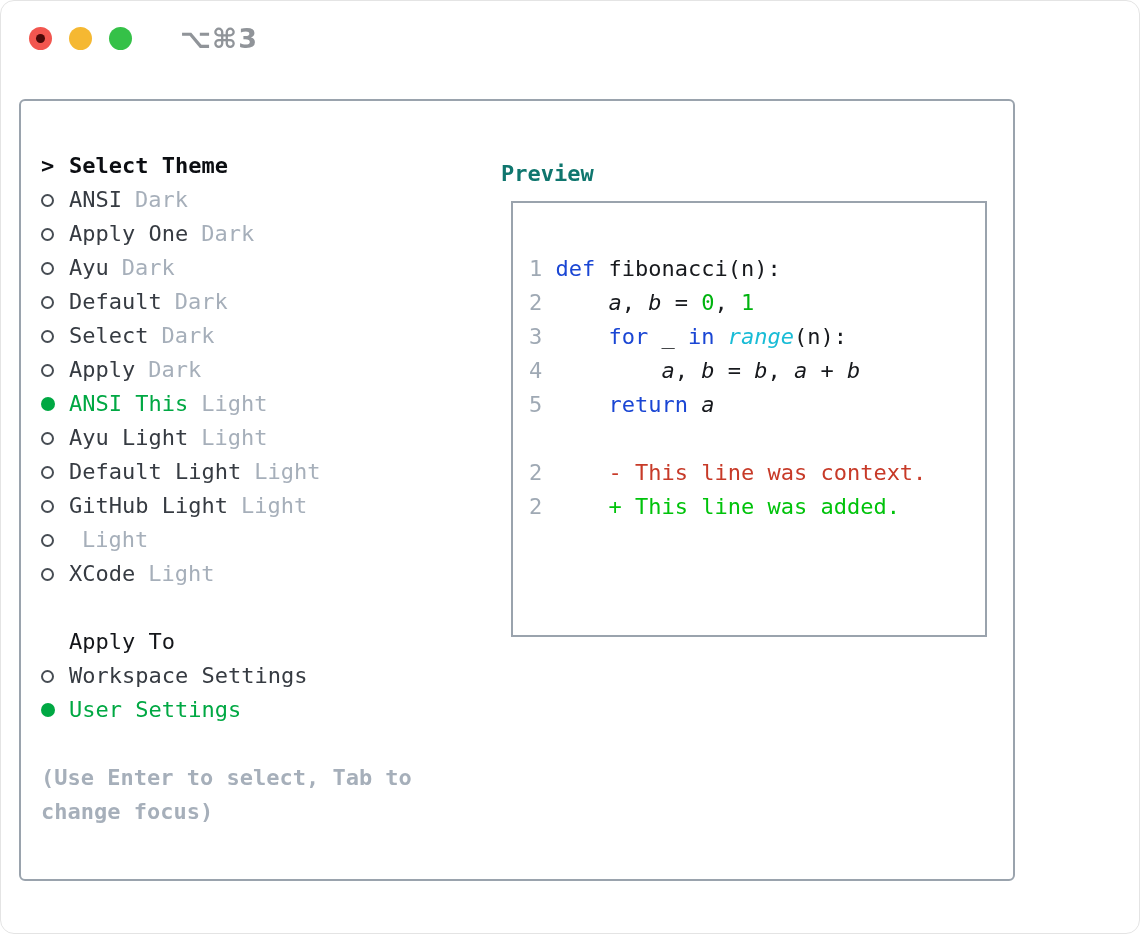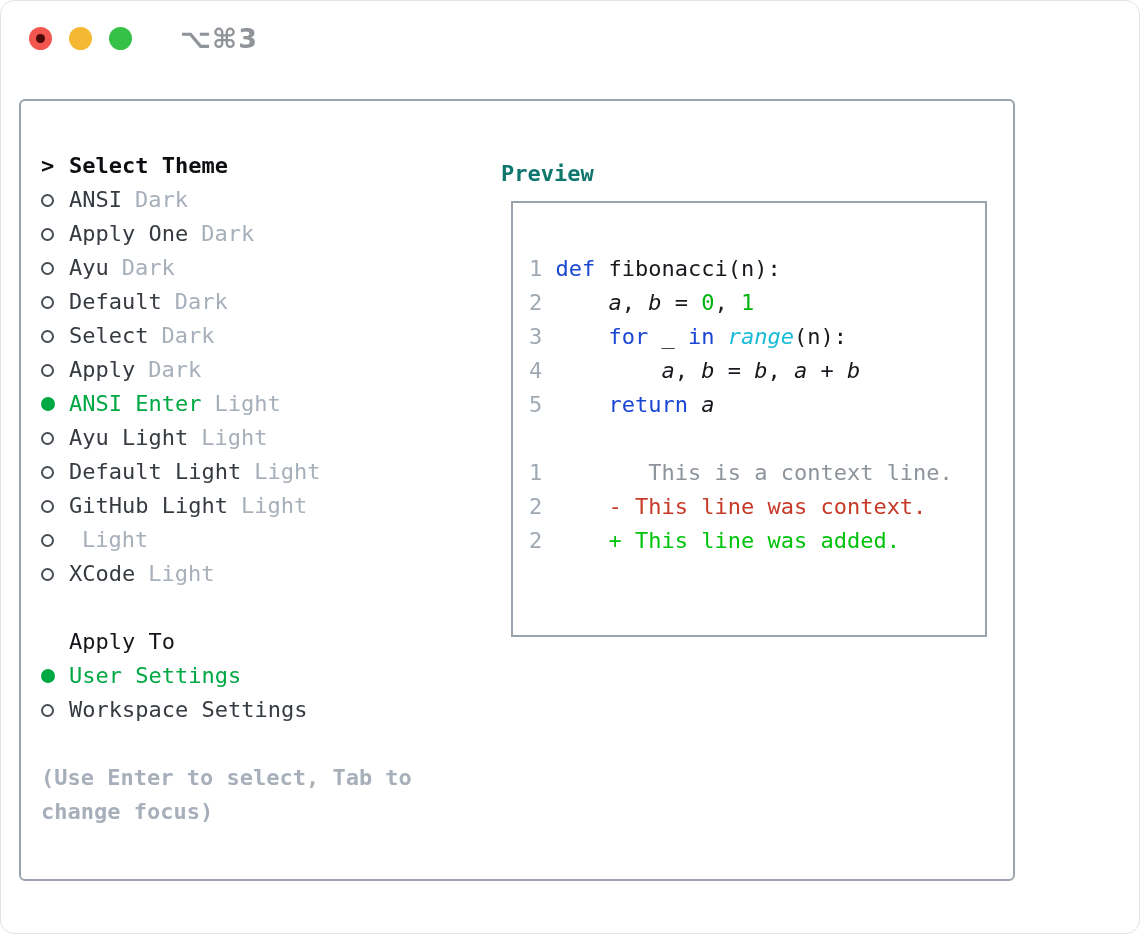--- a/index.html
+++ b/index.html
@@ -83,39 +83,38 @@
 
   <div class="content-box">
     <div class="menu" id="menu">
         <div class="mrow"><span class="marker"><span class="arrow">&gt;</span></span><span class="mtitle">Select Theme</span></div>
         <div class="mrow item"><span class="marker"><span class="circle"></span></span><span class="mlabel">ANSI</span><span class="variant">Dark</span></div>
         <div class="mrow item"><span class="marker"><span class="circle"></span></span><span class="mlabel">Apply One</span><span class="variant">Dark</span></div>
         <div class="mrow item"><span class="marker"><span class="circle"></span></span><span class="mlabel">Ayu</span><span class="variant">Dark</span></div>
         <div class="mrow item"><span class="marker"><span class="circle"></span></span><span class="mlabel">Default</span><span class="variant">Dark</span></div>
         <div class="mrow item"><span class="marker"><span class="circle"></span></span><span class="mlabel">Select</span><span class="variant">Dark</span></div>
         <div class="mrow item"><span class="marker"><span class="circle"></span></span><span class="mlabel">Apply</span><span class="variant">Dark</span></div>
-        <div class="mrow item"><span class="marker"><span class="circle sel"></span></span><span class="mlabel sel">ANSI Enter</span><span class="variant">Light</span></div>
+        <div class="mrow item"><span class="marker"><span class="circle sel"></span></span><span class="mlabel sel">ANSI This</span><span class="variant">Light</span></div>
         <div class="mrow item"><span class="marker"><span class="circle"></span></span><span class="mlabel">Ayu Light</span><span class="variant">Light</span></div>
         <div class="mrow item"><span class="marker"><span class="circle"></span></span><span class="mlabel">Default Light</span><span class="variant">Light</span></div>
         <div class="mrow item"><span class="marker"><span class="circle"></span></span><span class="mlabel">GitHub Light</span><span class="variant">Light</span></div>
         <div class="mrow item"><span class="marker"><span class="circle"></span></span><span class="variant">Light</span></div>
         <div class="mrow item"><span class="marker"><span class="circle"></span></span><span class="mlabel">XCode</span><span class="variant">Light</span></div>
         <div class="mrow"></div>
         <div class="mrow"><span class="marker"></span><span class="apply-title">Apply To</span></div>
+        <div class="mrow item"><span class="marker"><span class="circle"></span></span><span class="mlabel">Workspace Settings</span></div>
         <div class="mrow item"><span class="marker"><span class="circle sel"></span></span><span class="mlabel sel">User Settings</span></div>
-        <div class="mrow item"><span class="marker"><span class="circle"></span></span><span class="mlabel">Workspace Settings</span></div>
       </div>
     <div class="help">(Use Enter to select, Tab to change focus)</div>
     <div class="preview-title">Preview</div>
     <div class="preview-box" id="preview">
         <div class="cline"><span class="ln">1 </span><span class="seg kw">def</span><span class="seg pl"> fibonacci(n):</span></div>
         <div class="cline"><span class="ln">2 </span><span class="seg pl">    </span><span class="seg id">a</span><span class="seg pl">, </span><span class="seg id">b</span><span class="seg pl"> = </span><span class="seg num">0</span><span class="seg pl">, </span><span class="seg num">1</span></div>
         <div class="cline"><span class="ln">3 </span><span class="seg pl">    </span><span class="seg kw">for</span><span class="seg pl"> _ </span><span class="seg kw">in</span><span class="seg pl"> </span><span class="seg fn">range</span><span class="seg pl">(n):</span></div>
         <div class="cline"><span class="ln">4 </span><span class="seg pl">        </span><span class="seg id">a</span><span class="seg pl">, </span><span class="seg id">b</span><span class="seg pl"> = </span><span class="seg id">b</span><span class="seg pl">, </span><span class="seg id">a</span><span class="seg pl"> + </span><span class="seg id">b</span></div>
         <div class="cline"><span class="ln">5 </span><span class="seg pl">    </span><span class="seg kw">return</span><span class="seg pl"> </span><span class="seg id">a</span></div>
         <div class="spacer-line"></div>
-        <div class="cline"><span class="ln">1 </span><span class="seg ctx">       This is a context line.</span></div>
         <div class="cline"><span class="ln">2 </span><span class="seg del">    - This line was context.</span></div>
         <div class="cline"><span class="ln">2 </span><span class="seg add">    + This line was added.</span></div>
       </div>
   </div>
 
 </div>
 
 </body></html>

